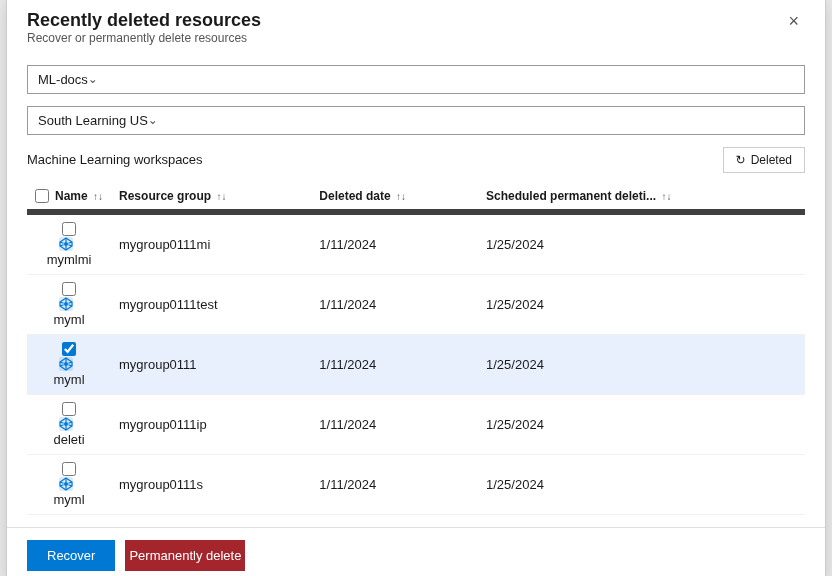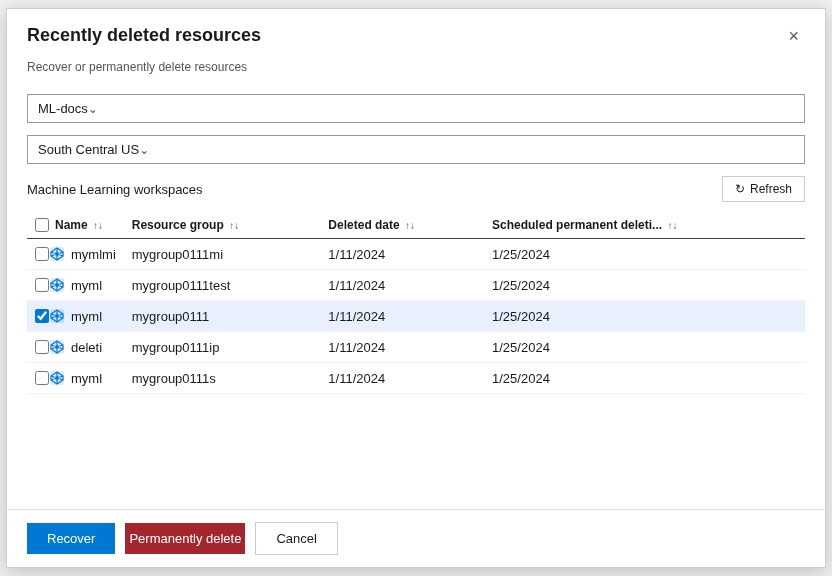--- a/index.html
+++ b/index.html
@@ -31,21 +31,21 @@
       align-items: flex-start;
     }
     .dialog-title {
       font-size: 18px;
       font-weight: 600;
       color: #1a1a1a;
     }
     .dialog-subtitle {
       font-size: 12px;
       color: #555;
-      margin-top: 14px;
+      margin-top: 0;
     }
     .close-btn {
       background: none;
       border: none;
       font-size: 18px;
       cursor: pointer;
       color: #555;
       padding: 2px 6px;
       line-height: 1;
     }
@@ -101,21 +101,21 @@
     .table-container {
       width: 100%;
       border-collapse: collapse;
     }
     .table-container th {
       text-align: left;
       font-size: 12px;
       font-weight: 600;
       color: #1a1a1a;
       padding: 6px 8px;
-      border-bottom: 1px solid #404040;
+      border-bottom: 6px solid #404040;
       background: #fff;
       white-space: nowrap;
     }
     .table-container td {
       padding: 7px 8px;
       font-size: 13px;
       color: #1a1a1a;
       border-bottom: 1px solid #f0f0f0;
     }
     .table-container tr.selected-row {
@@ -137,20 +137,21 @@
       margin-right: 6px;
       vertical-align: middle;
     }
     .ws-icon svg {
       width: 16px;
       height: 16px;
     }
     .name-cell {
       display: flex;
       align-items: center;
+      flex-direction: column;
     }
     .th-check {
       display: flex;
       align-items: center;
       gap: 6px;
     }
     .header-checkbox {
       width: 14px;
       height: 14px;
       accent-color: #0078d4;
@@ -209,29 +210,29 @@
   </div>
 
   <div class="dialog-body">
 
     <div class="dropdown">
       <span>ML-docs</span>
       <span class="chevron">⌄</span>
     </div>
 
     <div class="dropdown">
-      <span>South Central US</span>
+      <span>South Learning US</span>
       <span class="chevron">⌄</span>
     </div>
 
     <div class="section-header">
       <span class="section-label">Machine Learning workspaces</span>
       <button class="refresh-btn">
         <span>↻</span>
-        <span>Refresh</span>
+        <span>Deleted</span>
       </button>
     </div>
 
     <table class="table-container">
       <thead>
         <tr>
           <th class="checkbox-cell">
             <div class="th-check">
               <input type="checkbox" class="header-checkbox" style="">
               <span>Name <span class="sort-icon">↑↓</span></span>
@@ -354,16 +355,15 @@
             <td>1/25/2024</td>
           </tr>
         </tbody>
     </table>
 
   </div>
 
   <div class="dialog-footer">
     <button class="btn-recover">Recover</button>
     <button class="btn-delete">Permanently delete</button>
-    <button class="btn-cancel">Cancel</button>
   </div>
 
 </div>
 
 </body></html>

